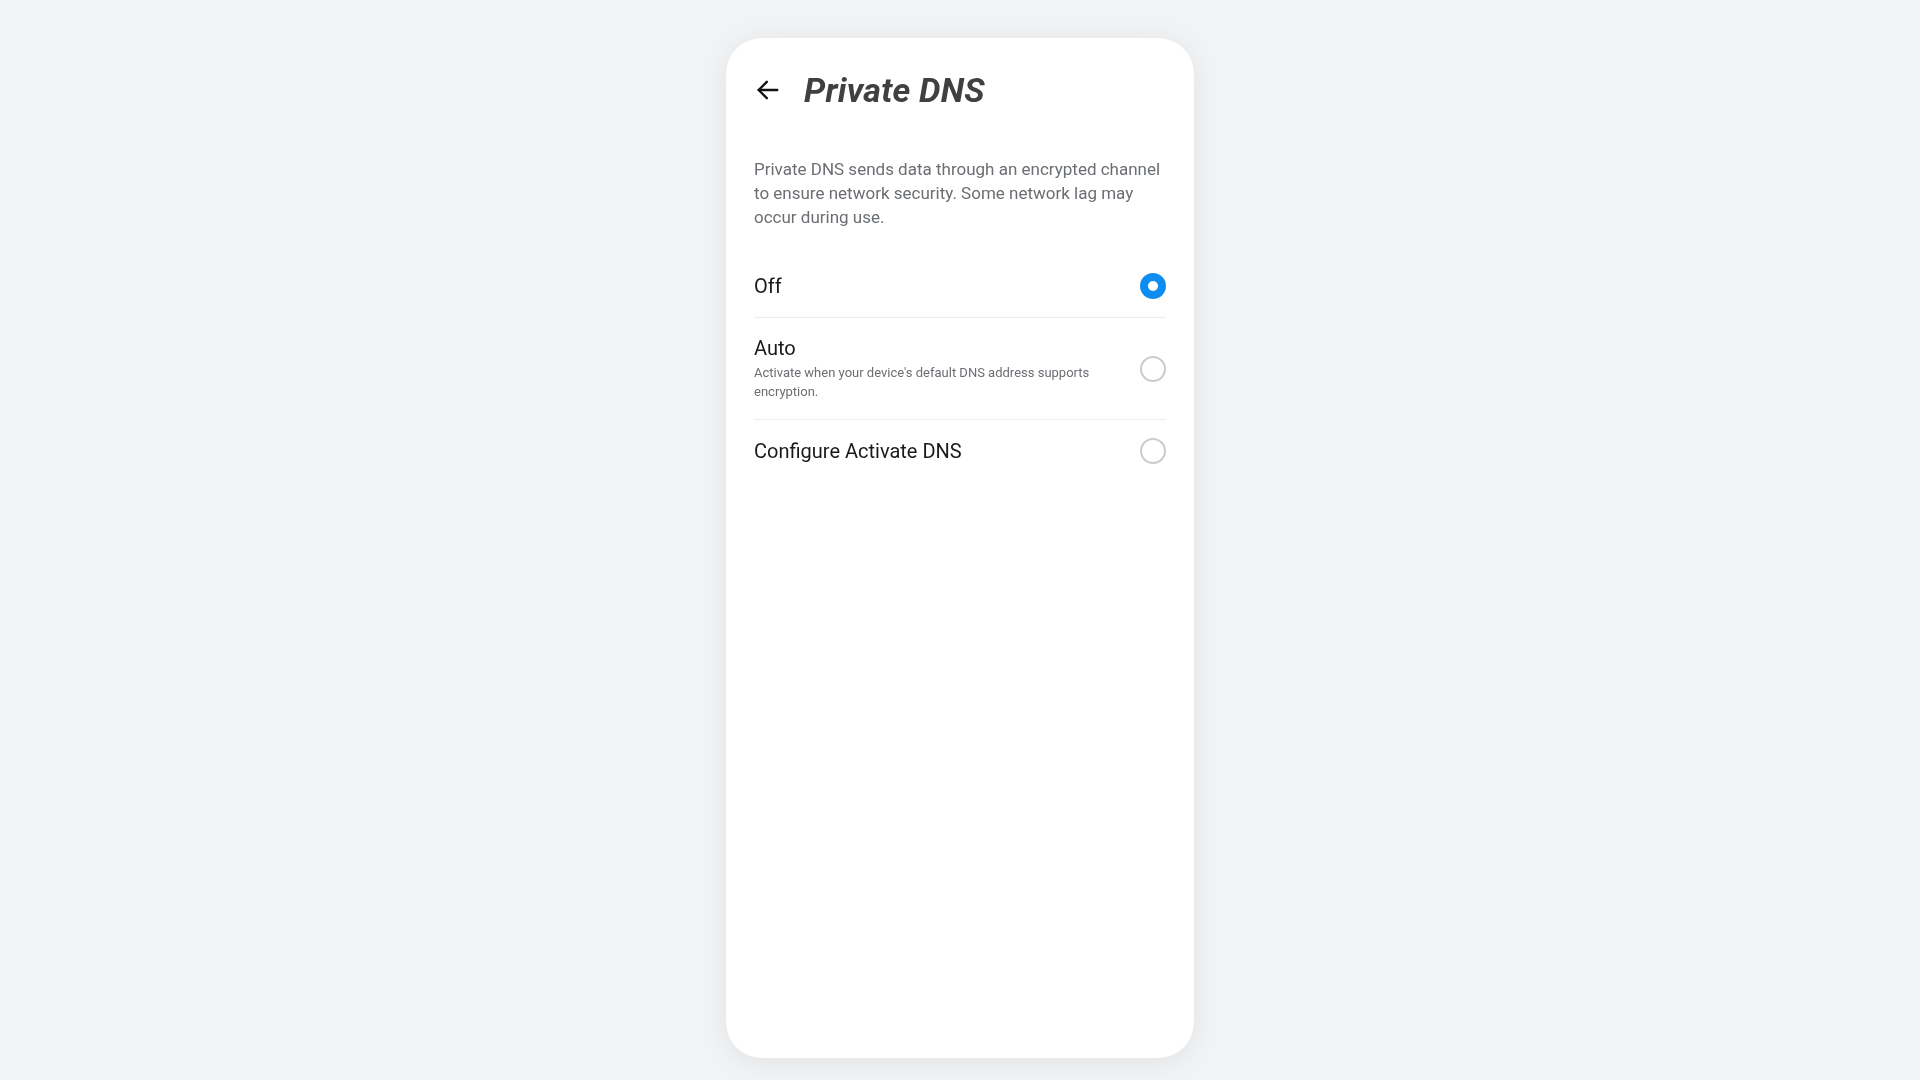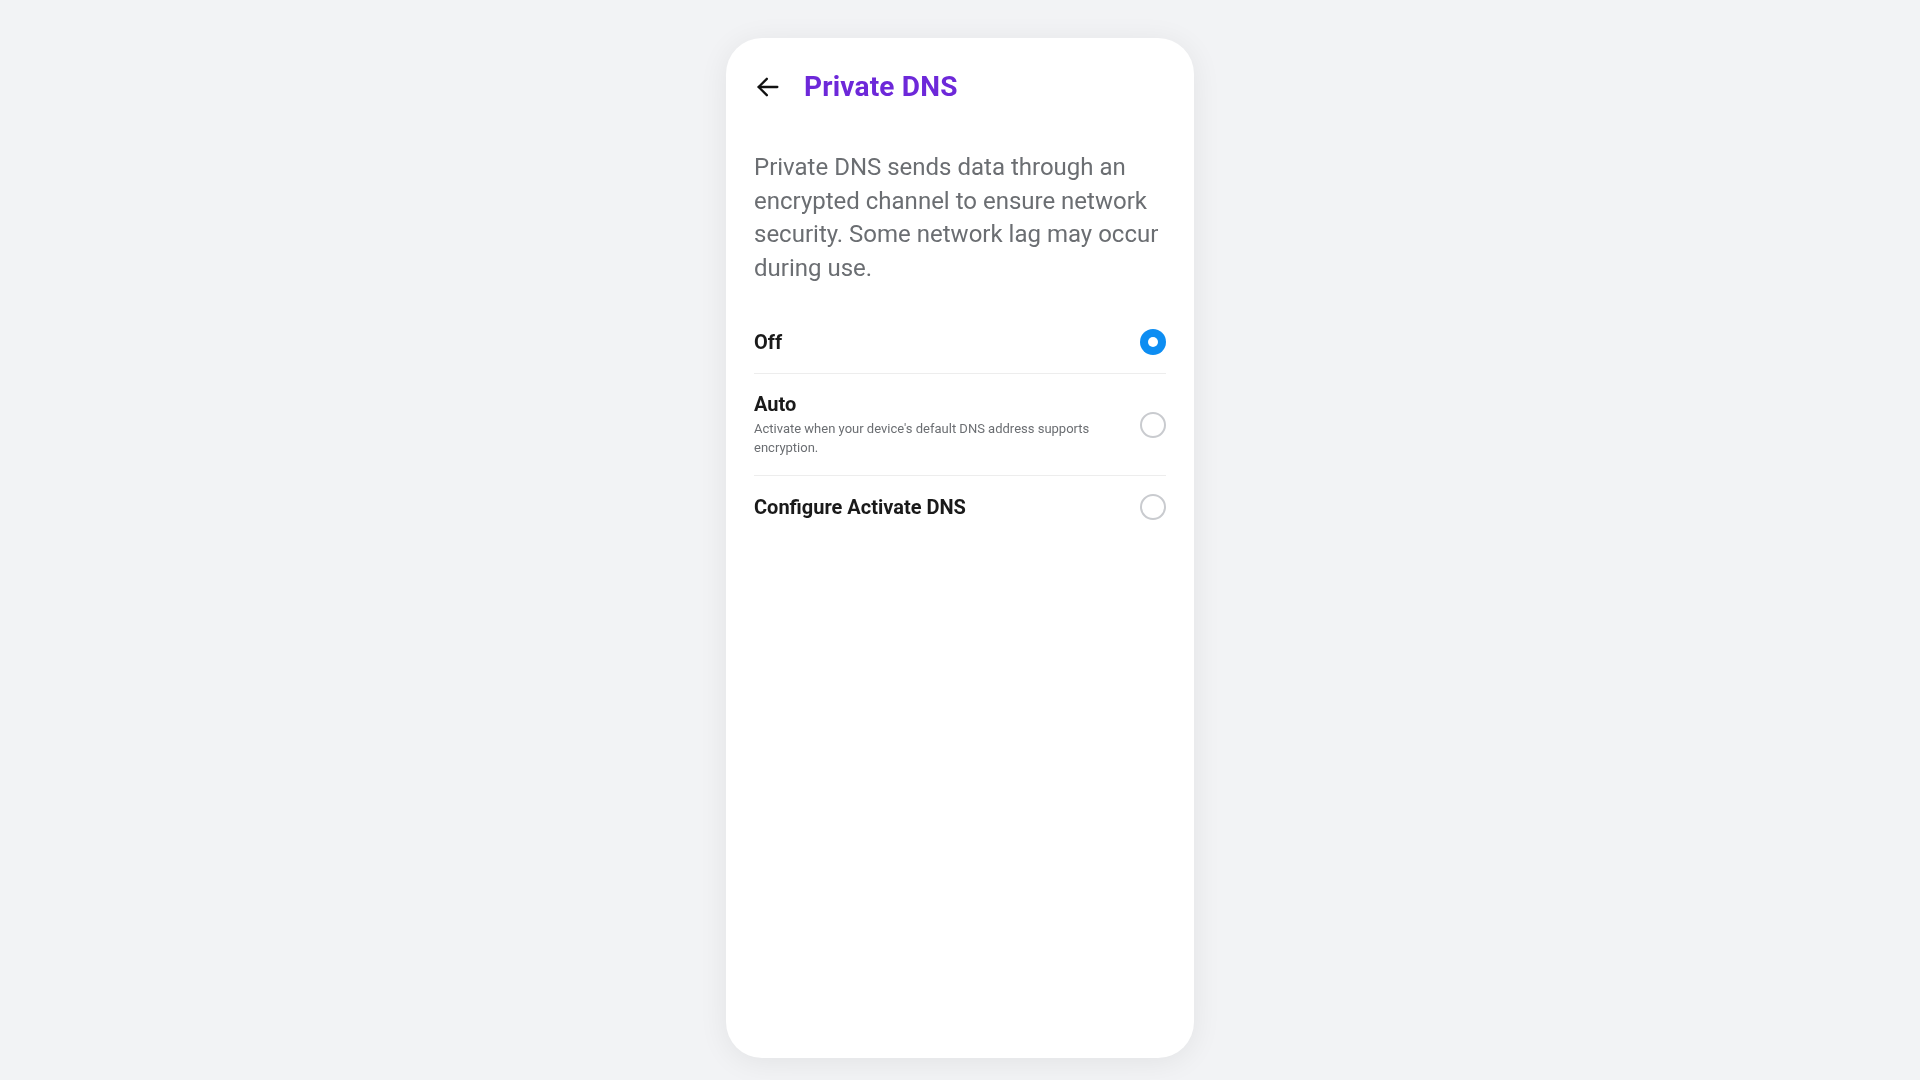--- a/index.html
+++ b/index.html
@@ -33,27 +33,28 @@
       gap: 22px;
       padding: 8px 0 14px 0;
     }
     .back-icon {
       display: flex;
       align-items: center;
       justify-content: center;
       cursor: pointer;
     }
     .title {
-      font-size: 28px;
+      font-size: 34px;
       font-weight: 700;
-      color: #6d28d9;
+      color: #404040;
       letter-spacing: 0.2px;
+      font-style: italic;
     }
     .description {
-      font-size: 24px;
+      font-size: 17px;
       line-height: 1.4;
       color: #6b6e72;
       margin-top: 34px;
       margin-bottom: 26px;
     }
     .option {
       display: flex;
       align-items: center;
       justify-content: space-between;
       padding: 18px 0;
@@ -66,21 +67,21 @@
     .option-text {
       display: flex;
       flex-direction: column;
       gap: 4px;
       flex: 1;
       padding-right: 16px;
     }
     .option-title {
       font-size: 20px;
       color: #1a1a1a;
-      font-weight: 700;
+      font-weight: 400;
     }
     .option-subtitle {
       font-size: 13px;
       color: #6b6e72;
       line-height: 1.4;
     }
     .radio {
       width: 26px;
       height: 26px;
       border-radius: 50%;

